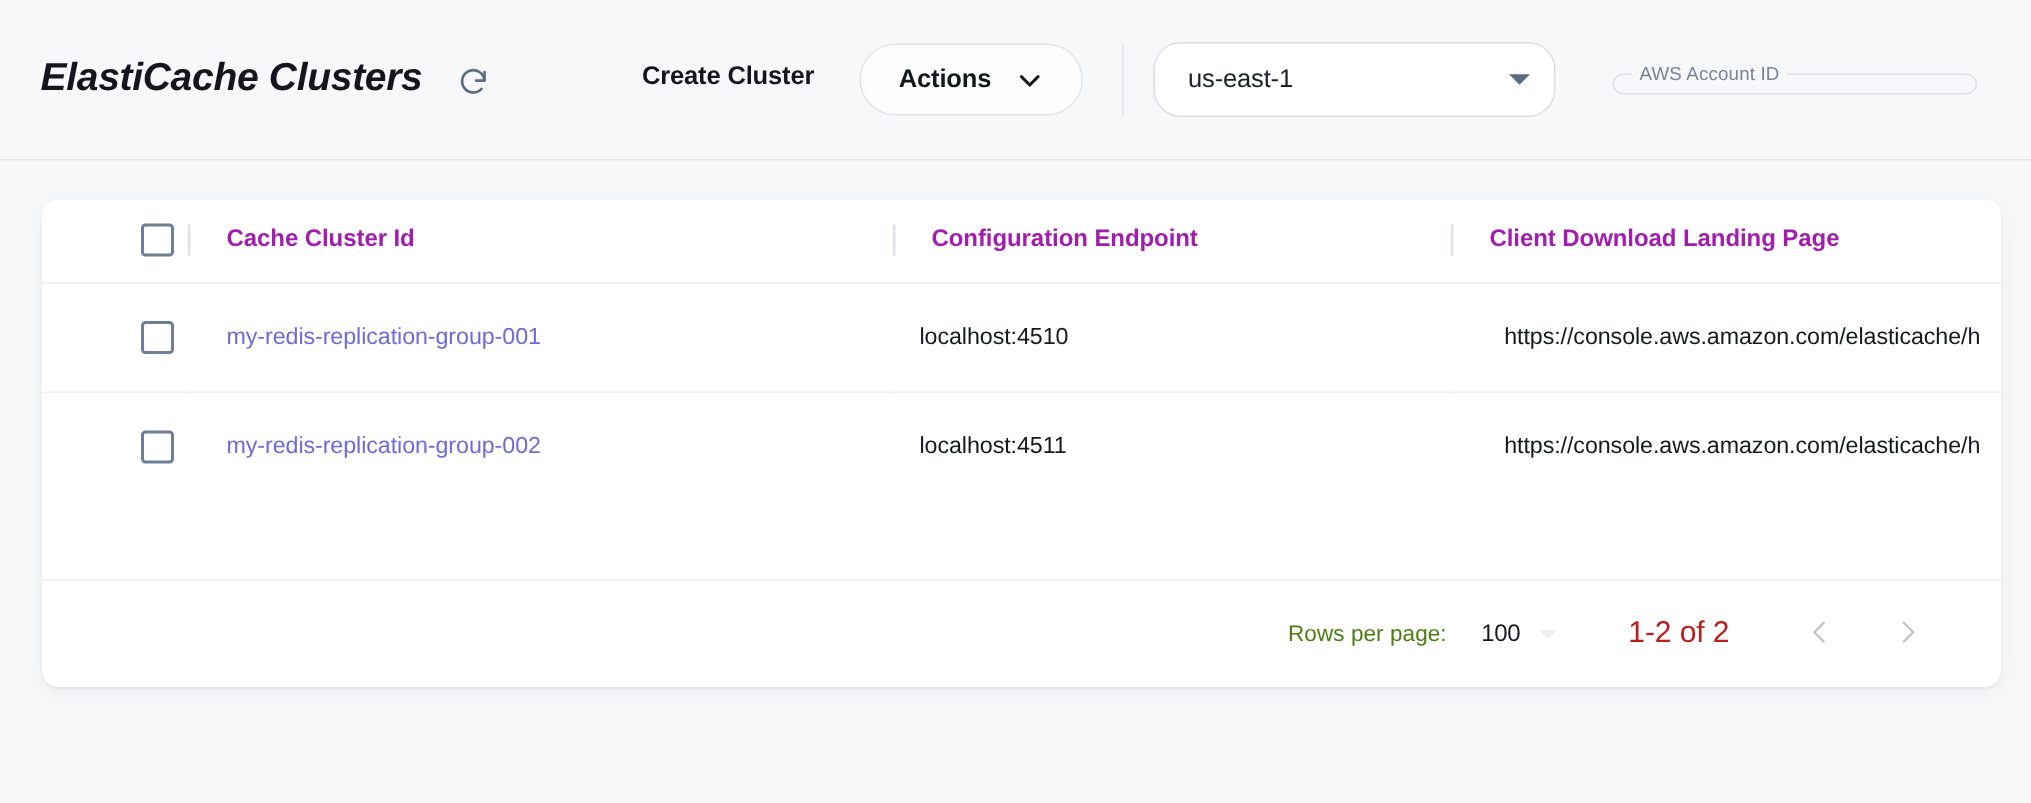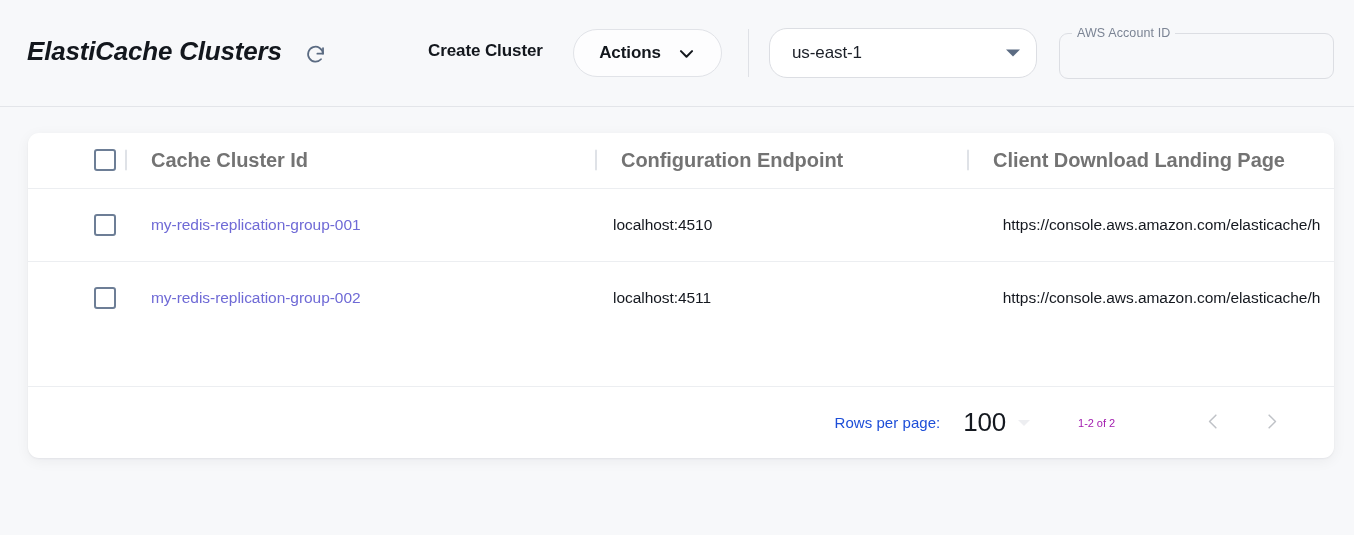--- a/index.html
+++ b/index.html
@@ -142,21 +142,21 @@
     top: 27px;
     width: 275px;
     height: 52px;
   }
   .account-field fieldset {
     position: absolute;
     inset: 0;
     border: 1px solid #dcdee3;
     border-radius: 9px;
     padding: 0 9px;
-    margin: 0;
+    margin: 16px;
     pointer-events: none;
   }
   .account-field legend {
     font-size: 12.5px;
     color: #7b8494;
     padding: 0 5px;
     margin-left: 3px;
     line-height: 1;
     letter-spacing: 0.1px;
   }
@@ -202,23 +202,23 @@
     white-space: nowrap;
   }
 
   .col-check  { width: 97px; }
   .col-name   { width: 470px; }
   .col-endpoint { width: 372px; }
   .col-landing  { width: 367px; }
 
   .grid thead th {
     height: 55px;
-    font-size: 20px;
+    font-size: 16px;
     font-weight: bold;
-    color: #737373;
+    color: #a21caf;
     letter-spacing: -0.05px;
     position: relative;
   }
   .grid thead th.with-rule { padding-left: 26px; }
   .grid thead th.with-rule::before {
     content: "";
     position: absolute;
     left: 0;
     top: 50%;
     transform: translateY(-50%);
@@ -276,48 +276,48 @@
     bottom: 0;
     height: 72px;
     display: flex;
     align-items: center;
     justify-content: flex-end;
     padding-right: 45px;
     border-top: 1px solid #eceef1;
   }
   .pager .rpp-label {
     font-size: 15px;
-    color: #1d4ed8;
+    color: #4d7c0f;
     margin-right: 23px;
     letter-spacing: 0.05px;
     margin-left: 34px;
   }
   .pager .rpp-select {
     display: flex;
     align-items: center;
     gap: 12px;
     cursor: pointer;
     margin-right: 48px;
   }
   .pager .rpp-value {
-    font-size: 26px;
+    font-size: 16px;
     color: #14181f;
     letter-spacing: -0.2px;
   }
   .rpp-caret {
     width: 0;
     height: 0;
     border-left: 6px solid transparent;
     border-right: 6px solid transparent;
     border-top: 6px solid #edeef1;
   }
   .pager .range {
-    font-size: 11px;
-    color: #a21caf;
-    margin-right: 80px;
+    font-size: 20px;
+    color: #b91c1c;
+    margin-right: 42px;
     letter-spacing: -0.05px;
   }
   .pgbtn {
     width: 36px;
     height: 36px;
     display: flex;
     align-items: center;
     justify-content: center;
     background: none;
     border: none;

